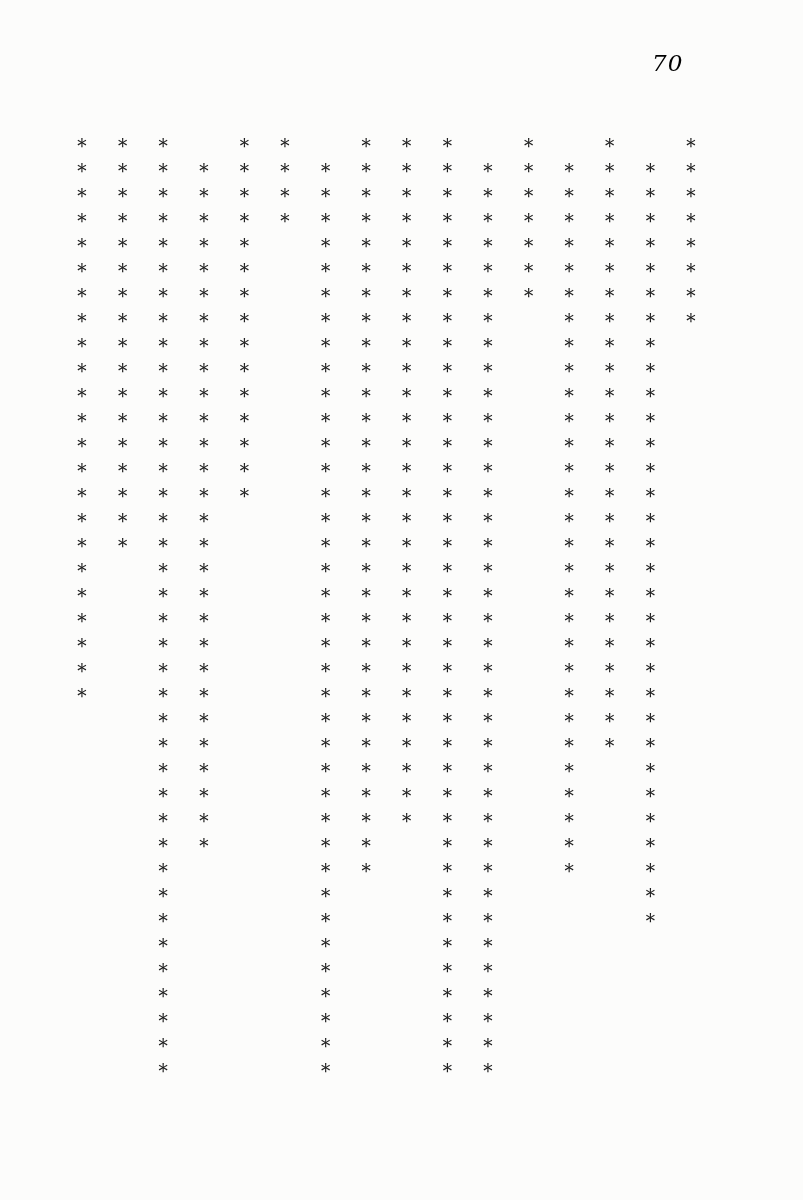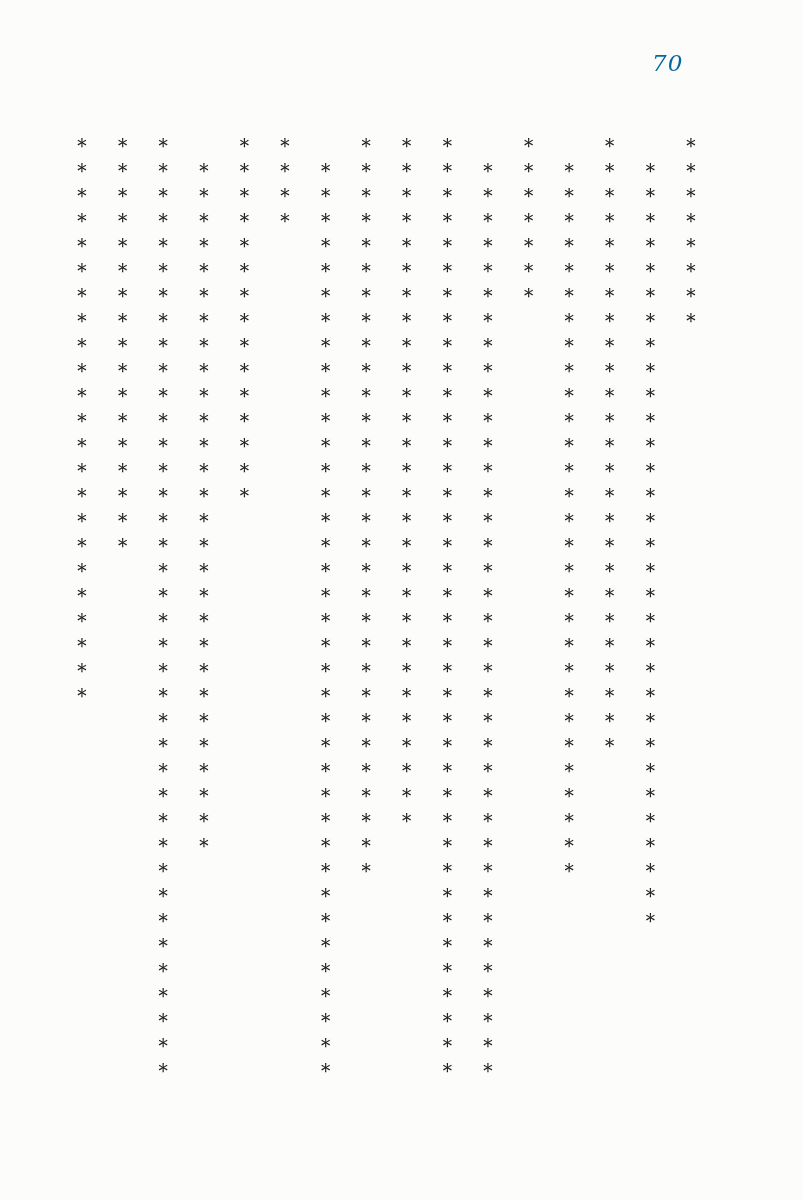--- a/index.html
+++ b/index.html
@@ -17,21 +17,21 @@
   .page {
     position: absolute;
     inset: 0;
   }
   .page-number {
     position: absolute;
     left: 652px;
     top: 50px;
     font-size: 23px;
     font-style: italic;
-    color: #0369a1;
+    color: #000000;
     letter-spacing: 1px;
   }
   .text-block {
     position: absolute;
     top: 122px;
     right: 92px;
     height: 952px;
     writing-mode: vertical-rl;
     text-orientation: upright;
     font-size: 22px;

